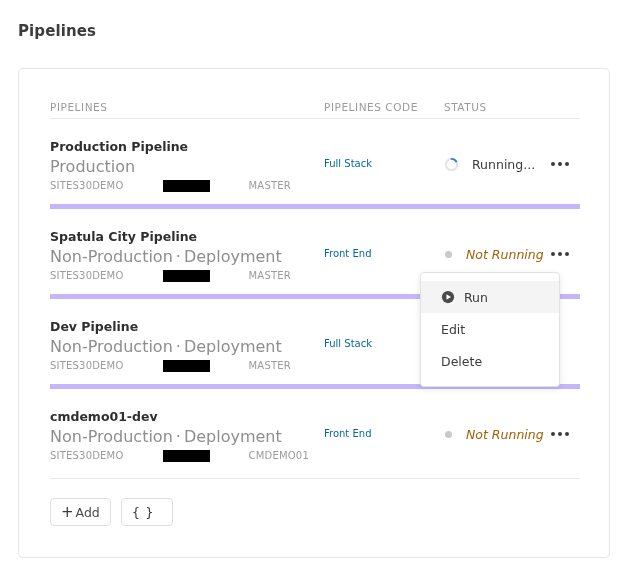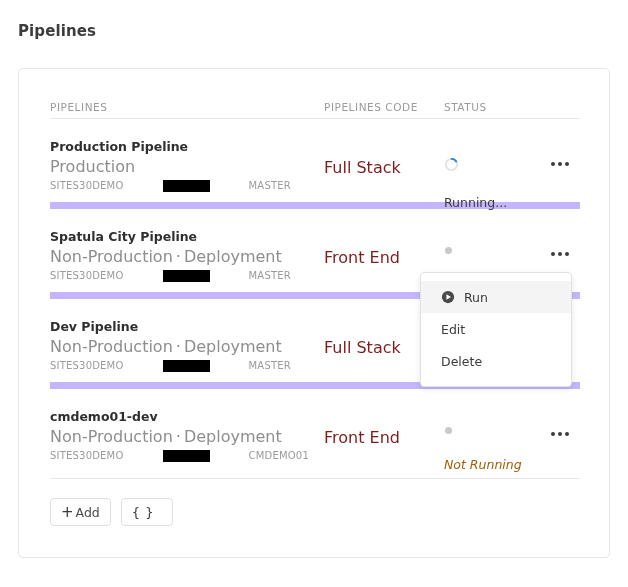--- a/index.html
+++ b/index.html
@@ -58,21 +58,21 @@
   }
   .col-name   { width: 274px; }
   .col-code   { width: 120px; }
   .col-status { width: 105px; }
   .col-menu   { width: 31px; }
 
   .row {
     display: flex;
     align-items: flex-start;
     height: 90px;
-    border-bottom: 7px solid #c4b5fd;
+    border-bottom: 5px solid #c4b5fd;
     padding-top: 19px;
   }
   .row:last-of-type { border-bottom: 1px solid #e8e8e8; }
 
   .p-name {
     font-size: 12.5px;
     font-weight: 700;
     color: #2f2f2f;
     line-height: 18px;
   }
@@ -95,32 +95,32 @@
   .redacted {
     display: inline-block;
     width: 47px;
     height: 12px;
     background: #000000;
     margin: 0 0px;
     vertical-align: middle;
   }
 
   .cell-code {
-    font-size: 16px;
-    color: #7f1d1d;
+    font-size: 10px;
+    color: #0369a1;
     padding-top: 20px;
     white-space: nowrap;
   }
 
   .cell-status {
     padding-top: 19px;
     display: flex;
-    gap: 23px;
+    align-items: center;
+    gap: 13px;
     white-space: nowrap;
-    flex-direction: column;
   }
   .status-running {
     font-size: 12.5px;
     color: #3b3b3b;
   }
   .status-idle {
     font-size: 12.5px;
     color: #a16207;
     font-style: italic;
   }
@@ -187,21 +187,21 @@
     font-size: 13px;
     margin-right: 8px;
     color: #3a3a3a;
     letter-spacing: .5px;
   }
 
   
   .dropdown {
     position: absolute;
     left: 420px; top: 272px;
-    width: 152px;
+    width: 140px;
     background: #ffffff;
     border: 1px solid #e2e2e2;
     border-radius: 4px;
     box-shadow: 0 2px 6px rgba(0,0,0,.10);
     padding: 8px 0 9px 0;
     z-index: 20;
   }
   .menu-item {
     height: 32px;
     display: flex;

